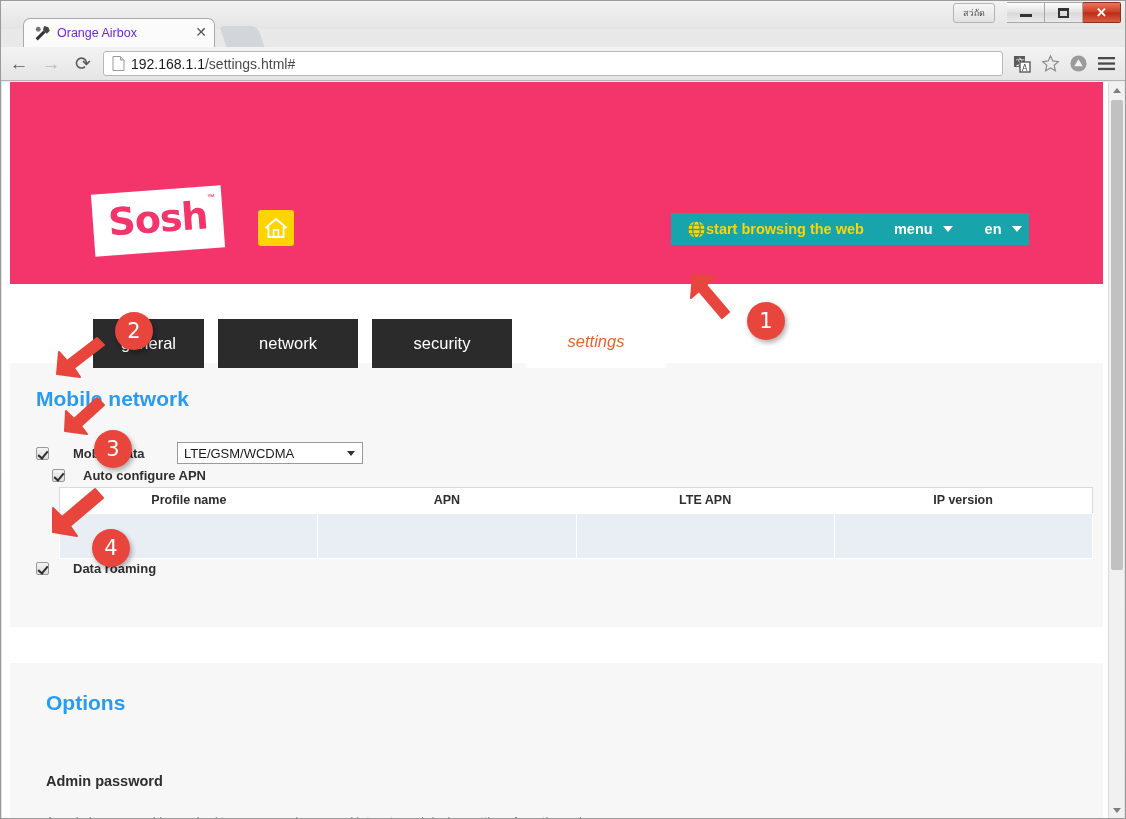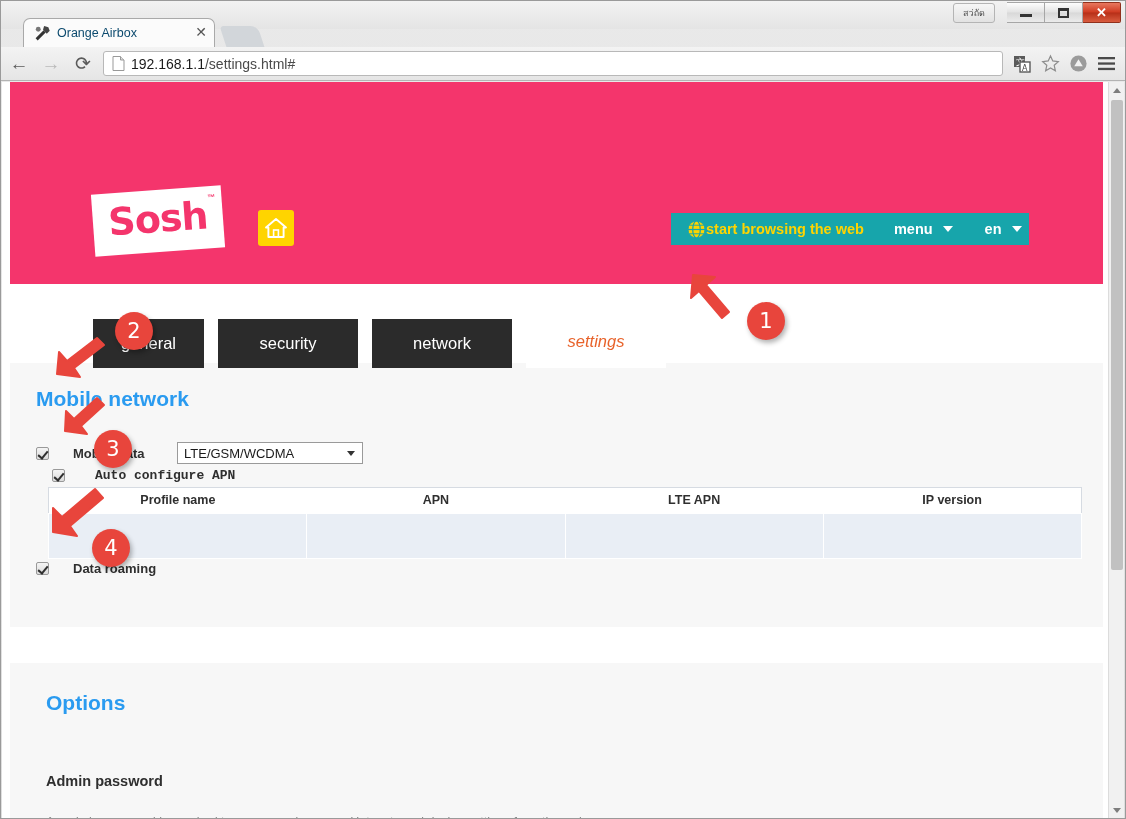--- a/index.html
+++ b/index.html
@@ -61,21 +61,21 @@
     position: absolute; left: 22px; top: 0;
     width: 192px; height: 29px;
     background: #fbfbfb;
     border: 1px solid #a9a9a9; border-bottom: none;
     border-radius: 7px 7px 0 0;
     display: flex; align-items: center; padding: 0 6px;
     transform: skewX(0deg);
   }
   #tab-favicon { width: 17px; height: 17px; margin: 0 6px 0 4px; flex: 0 0 auto; }
   #tab-title {
-    font-size: 12.5px; color: #0c4a6e; flex: 1 1 auto;
+    font-size: 12.5px; color: #6d28d9; flex: 1 1 auto;
     white-space: nowrap; overflow: hidden;
   }
   #tab-close {
     width: 14px; height: 14px; font-size: 14px; color: #555;
     line-height: 12px; text-align: center; cursor: pointer;
   }
   #newtab-btn {
     position: absolute; left: 222px; top: 8px;
     width: 38px; height: 21px;
     background: #d2d6da;
@@ -226,21 +226,21 @@
   }
   .ui-select .sel-caret {
     position: absolute; right: 7px; top: 8px;
     width: 0; height: 0;
     border-left: 4px solid transparent; border-right: 4px solid transparent;
     border-top: 5px solid #333;
   }
 
   
   #apn-table {
-    position: absolute; left: 38px; top: 124px;
+    position: absolute; left: 49px; top: 124px;
     width: 1034px; border-collapse: collapse;
     background: #fff; border: 1px solid #d6dbe2;
   }
   #apn-table th {
     font-size: 12.5px; font-weight: bold; color: #2f2f2f;
     padding: 5px 0 6px; background: #fff; border: none;
   }
   #apn-table td {
     height: 45px; background: #e9eef5; border: 1px solid #fff;
   }
@@ -389,42 +389,42 @@
         <div class="topbar-sep"></div>
         <div class="topbar-item">
           <span>en</span>
           <span class="caret-down"></span>
         </div>
       </div>
     </div>
 
     <div id="navtabs">
       <div class="navtab">general</div>
+      <div class="navtab wide">network</div>
       <div class="navtab wide">security</div>
-      <div class="navtab wide">network</div>
       <div class="navtab wide active">settings</div>
     </div>
 
     <div id="content">
 
       <div id="section-mobile">
         <h2 class="sec-title" style="position:absolute;left:26px;top:24px;">Mobile network</h2>
 
         <div class="row" style="position:absolute;left:26px;top:79px;">
           <div class="cbx checked"></div>
           <span class="lbl" style="margin-left:24px;width:90px;">Mobile data</span>
           <div class="ui-select" style="margin-left:14px;">
             <span>LTE/GSM/WCDMA</span>
             <span class="sel-caret"></span>
           </div>
         </div>
 
         <div class="row" style="position:absolute;left:42px;top:105px;">
           <div class="cbx checked"></div>
-          <span class="lbl" style="margin-left:30px;font-family:Liberation Mono, monospace;">Auto configure APN</span>
+          <span class="lbl" style="margin-left:18px;">Auto configure APN</span>
         </div>
 
         <table id="apn-table">
           <thead>
             <tr>
               <th style="width:25%;">Profile name</th>
               <th style="width:25%;">APN</th>
               <th style="width:25%;">LTE APN</th>
               <th style="width:25%;">IP version</th>
             </tr>

